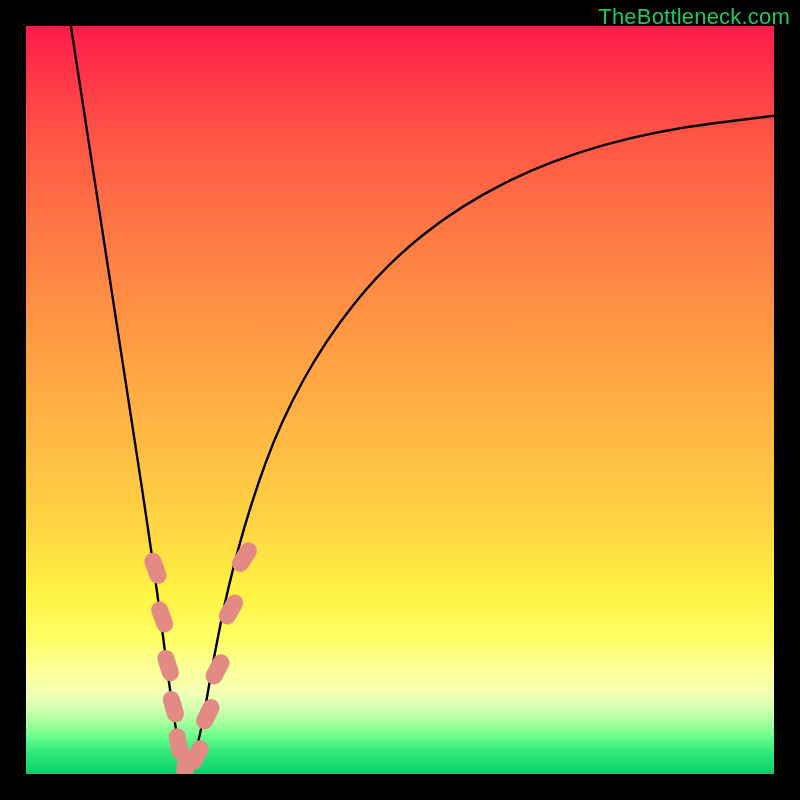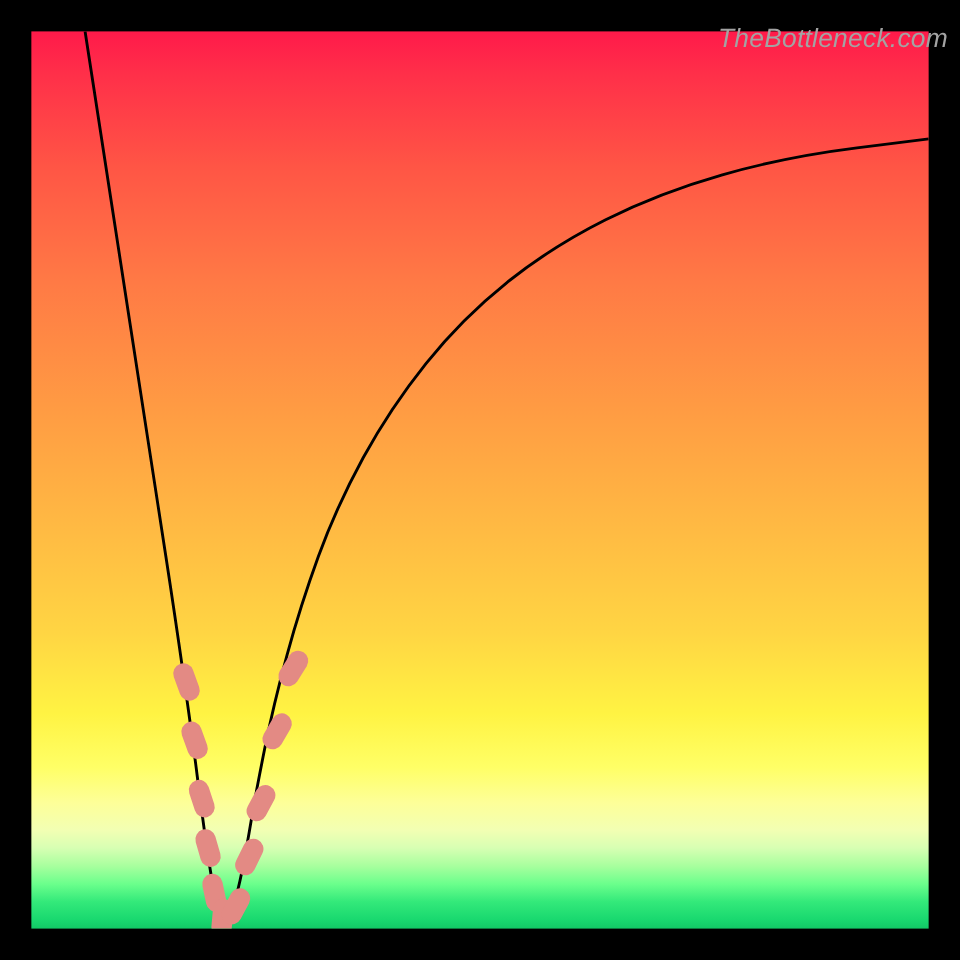--- a/index.html
+++ b/index.html
@@ -51,28 +51,27 @@
     );
   }
   .curve-svg {
     position: absolute;
     left: 0; top: 0;
     width: 100%;
     height: 100%;
   }
   .watermark {
     position: absolute;
-    top: 19px;
+    top: 4px;
     right: 10px;
-    color: #a3a3a3;
+    color: #22c55e;
     font-size: 22px;
     font-weight: 500;
     letter-spacing: 0.2px;
     user-select: none;
-    font-style: italic;
   }
 </style>
 </head>
 <body>
 
 <div class="frame">
 
   <div class="plot-area">
     <div class="gradient"></div>
     <svg class="curve-svg" viewBox="0 0 748 748" preserveAspectRatio="none">

